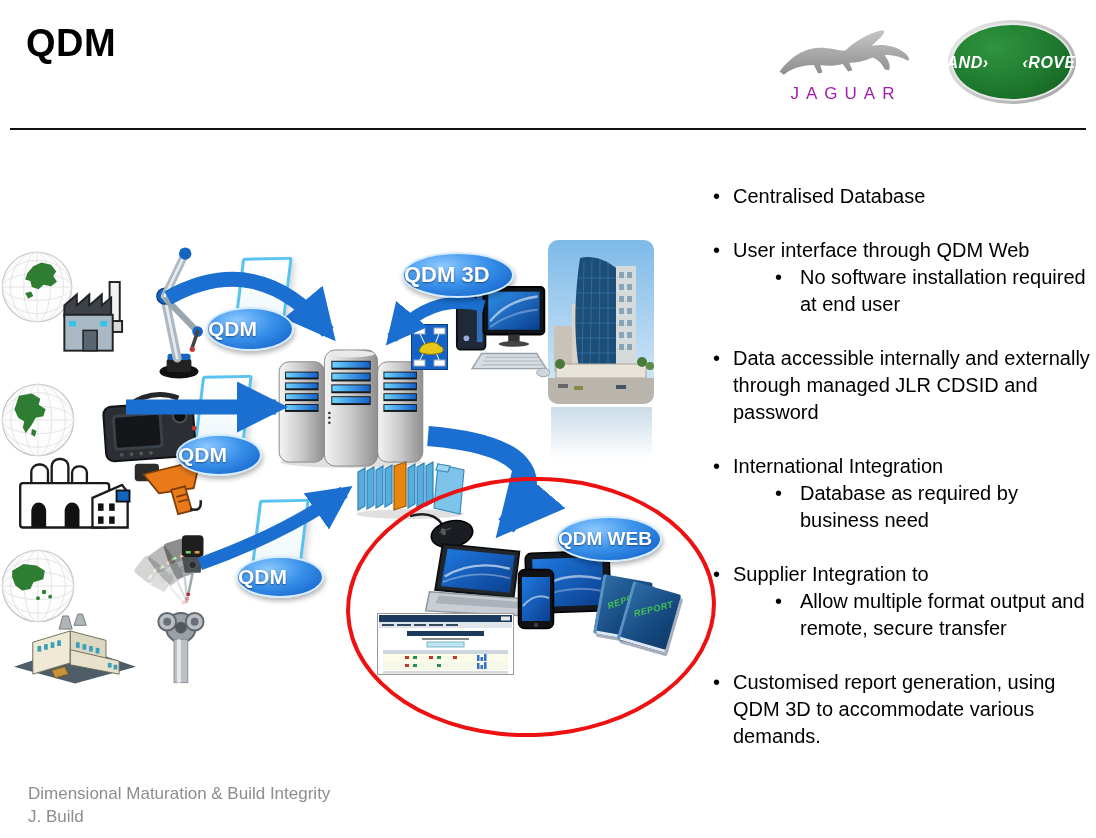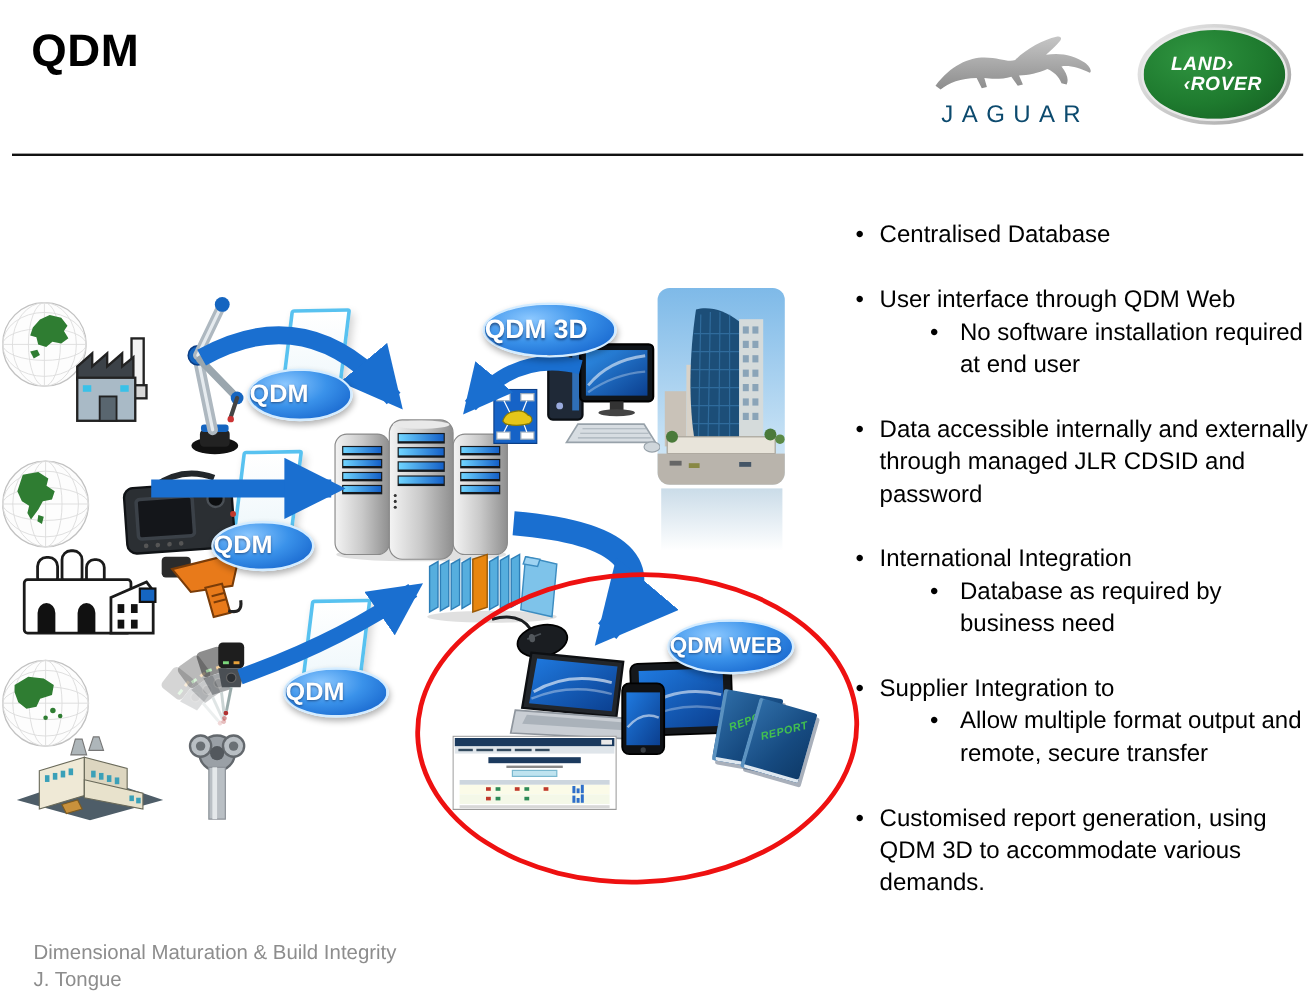--- a/index.html
+++ b/index.html
@@ -6,25 +6,25 @@
   .slide{position:relative;width:1096px;height:838px;background:#fff;overflow:hidden;
          font-family:"Liberation Sans",sans-serif;color:#000;border-radius:25px;}
 
   
   .title-block{position:absolute;left:26px;top:22px;}
   .title-block h1{margin:0;font-size:38px;font-weight:700;letter-spacing:.5px;}
   .title-block h2{margin:6px 0 0 0;font-size:24px;font-weight:400;}
   .divider{position:absolute;left:10px;right:10px;top:128px;height:2px;background:#111;}
 
   .jaguar-logo{position:absolute;left:770px;top:22px;width:152px;height:86px;text-align:center;}
-  .jaguar-logo .wordmark{display:block;margin-top:2px;font-size:20px;letter-spacing:7px;color:#0c4a6e;font-weight:400;}
+  .jaguar-logo .wordmark{display:block;margin-top:2px;font-size:17px;letter-spacing:7px;color:#a21caf;font-weight:400;}
   .lr-ring{position:absolute;left:948px;top:20px;width:128px;height:84px;border-radius:50%;
            background:linear-gradient(135deg,#efefef,#9f9f9f);padding:0;display:flex;align-items:center;justify-content:center;}
   .lr-oval{width:118px;height:74px;border-radius:50%;background:radial-gradient(ellipse at 35% 30%,#2f9440,#1e7a2e 55%,#135a20);
-           border:2px solid #e8e8e8;display:flex;flex-direction:column;align-items:center;justify-content:center;
+           border:2px solid #e8e8e8;display:flex;align-items:center;justify-content:center;
            color:#fff;font-weight:700;font-style:italic;font-size:16px;line-height:17px;letter-spacing:.5px;}
   .lr-oval .l1{margin-right:20px;} .lr-oval .l2{margin-left:14px;}
 
   
   .bullets{position:absolute;left:700px;top:183px;width:396px;font-size:20px;line-height:27px;}
   .b-group{margin-bottom:27px;}
   .b-main{display:flex;}
   .b-main .dot{flex:0 0 33px;padding-left:13px;box-sizing:border-box;}
   .b-main .txt{flex:1;}
   .b-sub{display:flex;margin-left:75px;}
@@ -605,16 +605,16 @@
       <div class="b-main">
           <span class="dot">•</span>
         <span class="txt">Customised report generation, using QDM 3D to accommodate various demands.</span>
         </div>
     </div>
 
   </div>
 
   <div class="footer">
     <div>Dimensional Maturation &amp; Build Integrity</div>
-    <div>J. Tongue</div>
+    <div>J. Build</div>
   </div>
 
 </div>
 
 </body></html>

